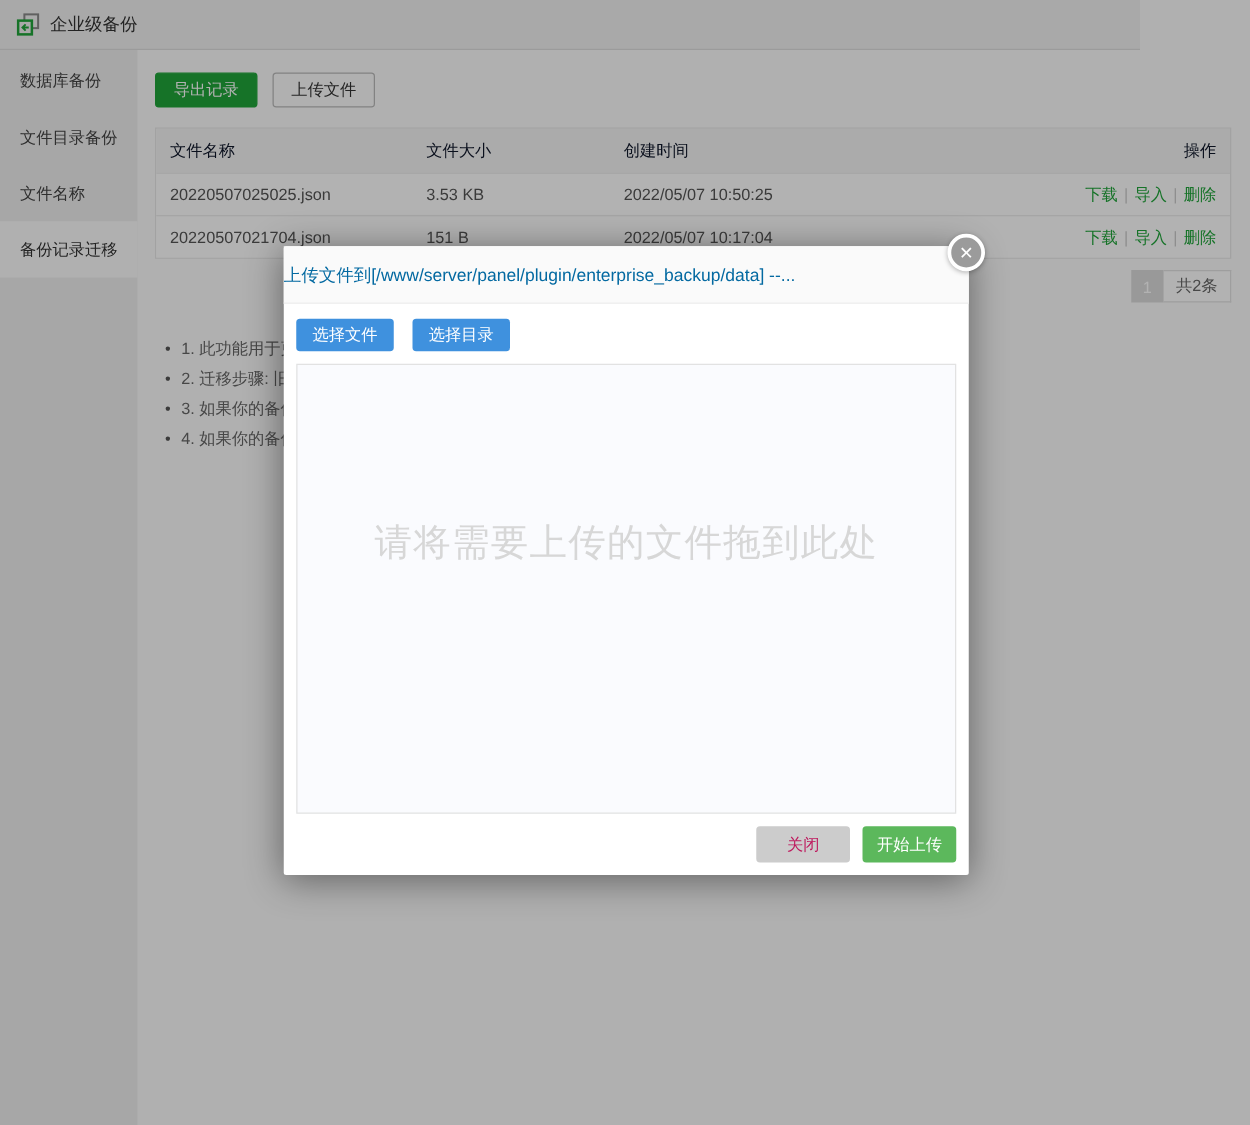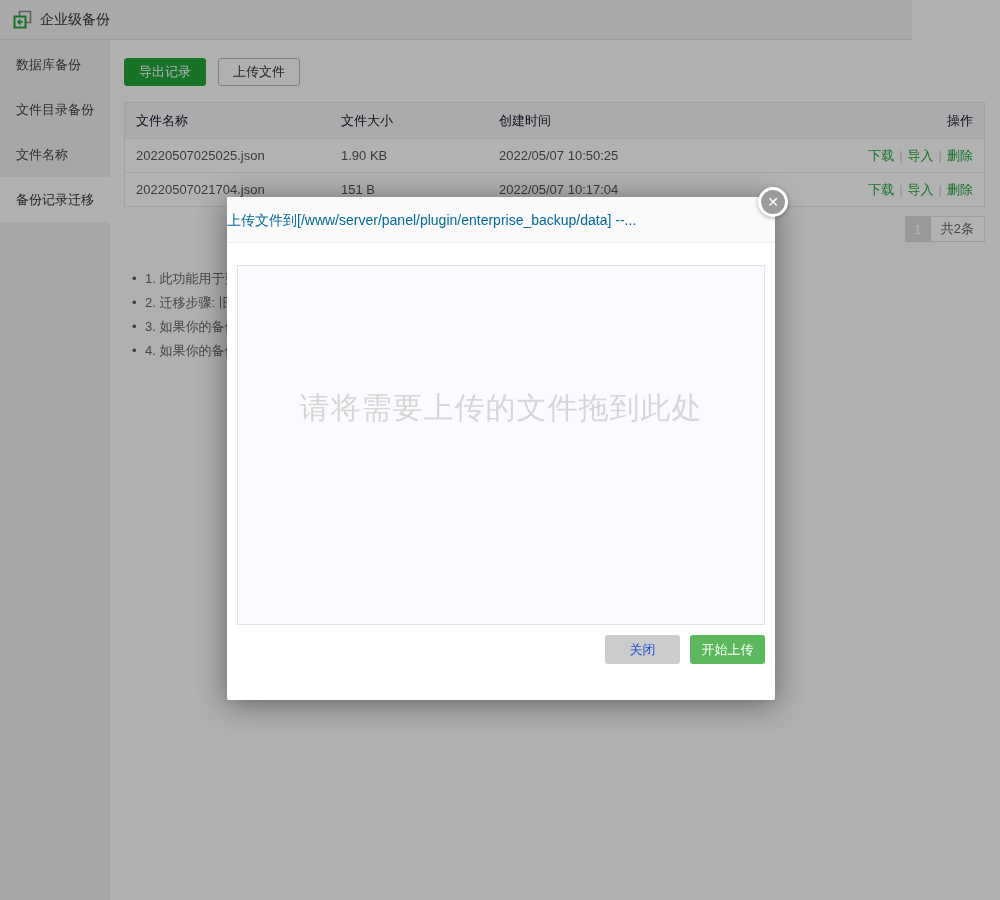--- a/index.html
+++ b/index.html
@@ -58,21 +58,21 @@
                  display:flex; align-items:center; justify-content:center; cursor:pointer;
                  box-shadow:0 1px 4px rgba(0,0,0,0.3); }
   .modal-body { padding:12px 10px 0 10px; }
   .choose-row { display:flex; gap:15px; }
   .btn-blue { height:26px; padding:0 13px; background:#3f91de; color:#fff; font-size:13px; border:none;
               border-radius:3px; cursor:pointer; display:inline-flex; align-items:center; }
   .drop-zone { margin-top:10px; height:360px; background:#fafbfe; border:1px solid #e2e2e2; position:relative; }
   .drop-hint { position:absolute; left:0; right:0; top:122px; text-align:center; font-size:30px; color:#d7d7d7;
                letter-spacing:1px; }
   .modal-footer { margin-top:10px; display:flex; justify-content:flex-end; gap:10px; }
-  .btn-close-gray { width:75px; height:29px; background:#ccc; color:#1d4ed8; font-size:13px; border:none;
+  .btn-close-gray { width:75px; height:29px; background:#ccc; color:#be185d; font-size:13px; border:none;
                     border-radius:3px; cursor:pointer; }
   .btn-upload-green { width:75px; height:29px; background:#5cb85c; color:#fff; font-size:13px; border:none;
                       border-radius:3px; cursor:pointer; }
 </style>
 </head>
 <body>
 
 <div class="screen">
 
   <header class="topbar">
@@ -101,21 +101,21 @@
     <div class="table">
       <div class="trow thead">
         <div>文件名称</div>
         <div>文件大小</div>
         <div>创建时间</div>
         <div class="col-actions">操作</div>
       </div>
 
       <div class="trow">
         <div>20220507025025.json</div>
-        <div>1.90 KB</div>
+        <div>3.53 KB</div>
         <div>2022/05/07 10:50:25</div>
         <div class="col-actions">
           <span class="action-link">下载</span><span class="action-sep">|</span><span class="action-link">导入</span><span class="action-sep">|</span><span class="action-link">删除</span>
         </div>
       </div>
 
       <div class="trow">
         <div>20220507021704.json</div>
         <div>151 B</div>
         <div>2022/05/07 10:17:04</div>
@@ -139,20 +139,24 @@
 
   </main>
 
   <div class="overlay"></div>
 
   <div class="modal">
     <div class="modal-title">上传文件到[/www/server/panel/plugin/enterprise_backup/data] --...</div>
     <div class="modal-close">✕</div>
 
     <div class="modal-body">
+      <div class="choose-row">
+        <button class="btn-blue">选择文件</button>
+        <button class="btn-blue">选择目录</button>
+      </div>
 
       <div class="drop-zone">
         <div class="drop-hint">请将需要上传的文件拖到此处</div>
       </div>
 
       <div class="modal-footer">
         <button class="btn-close-gray">关闭</button>
         <button class="btn-upload-green">开始上传</button>
       </div>
     </div>

